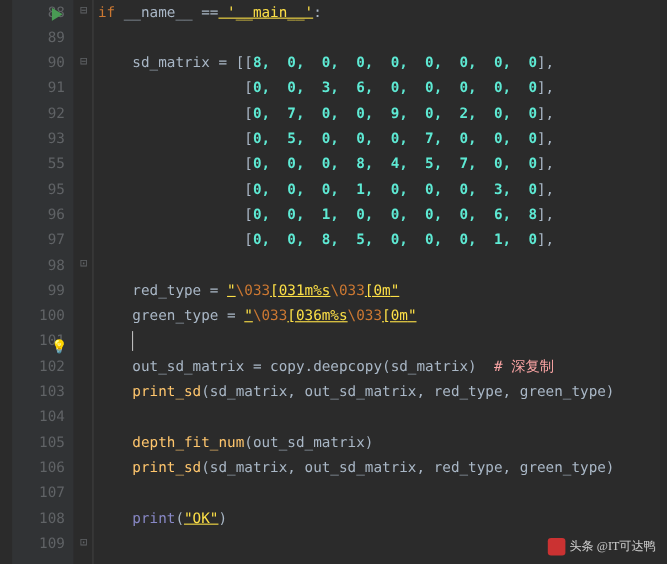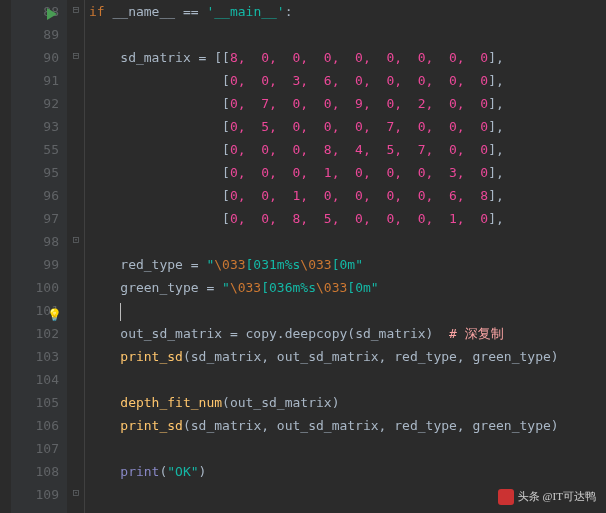--- a/index.html
+++ b/index.html
@@ -67,22 +67,22 @@
       flex: 1;
       padding-left: 4px;
       overflow: hidden;
     }
     .code-line {
       height: 23px;
       line-height: 23px;
       white-space: pre;
     }
     .kw { color: #cc7832; font-weight: normal; }
-    .str { color: #14b8a6; }
-    .num { color: #ec4899; }
+    .str { color: #fde047; text-decoration: underline; }
+    .num { color: #5eead4; font-weight: bold; }
     .deflt { color: #a9b7c6; }
     .fn { color: #ffc66d; }
     .builtin { color: #8888c6; }
     .comment { color: #fca5a5; }
     .op { color: #a9b7c6; }
     .esc { color: #cc7832; }
     .caret {
       border-left: 1px solid #bbbbbb;
       height: 18px;
       display: inline-block;

